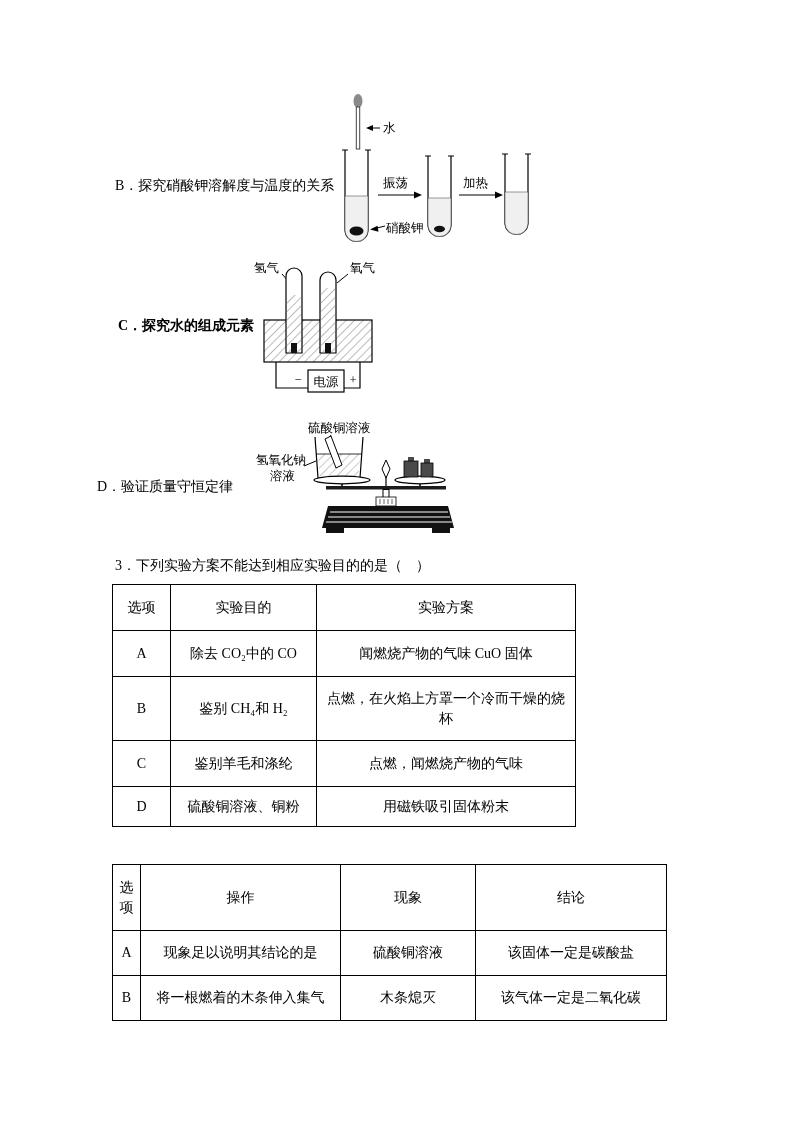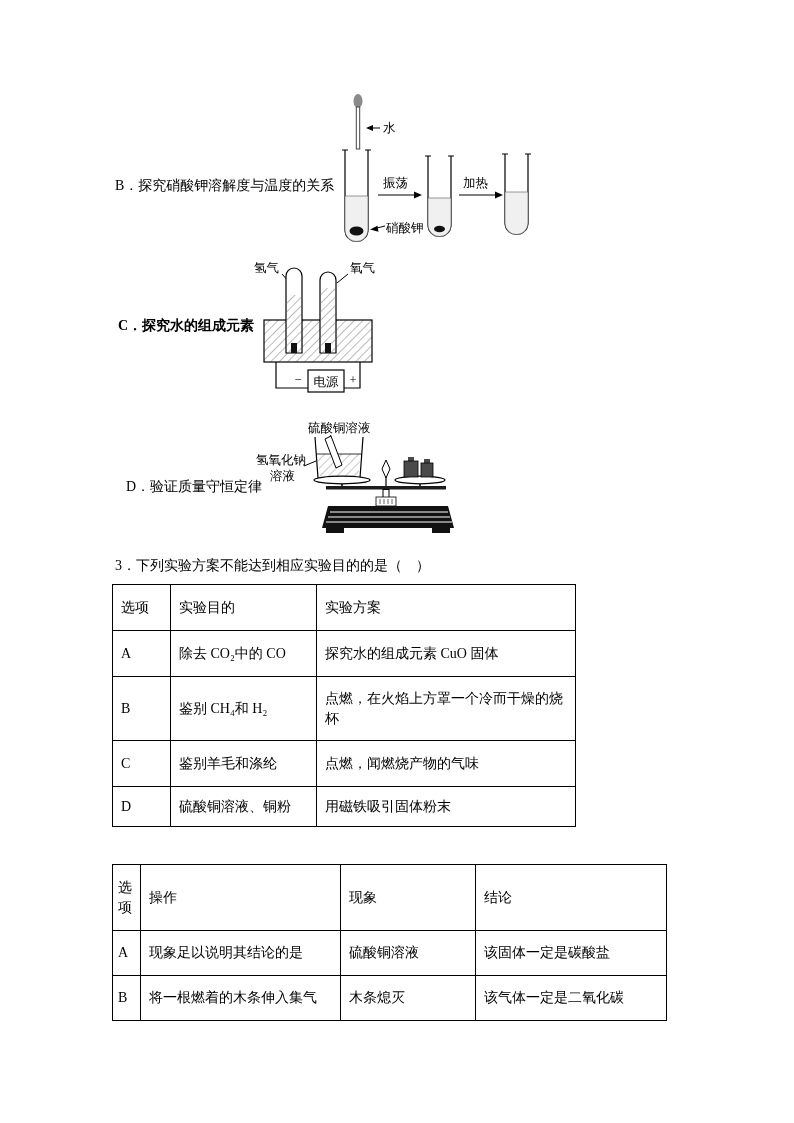--- a/index.html
+++ b/index.html
@@ -2,21 +2,21 @@
 <html><head>
 <meta charset="utf-8">
 <style>
   * { margin:0; padding:0; box-sizing:border-box; }
   html,body { background:#fff; }
   body { font-family:"Liberation Serif","DejaVu Serif",serif; color:#000; }
   .page { position:relative; width:794px; height:1123px; background:#fff; overflow:hidden; margin:0 auto; }
   .abs { position:absolute; }
   .label { font-size:14px; white-space:nowrap; line-height:20px; }
   table { border-collapse:collapse; table-layout:fixed; font-size:14px; }
-  td { border:1px solid #000; vertical-align:middle; text-align:left; padding:4px 8px; line-height:20px; word-break:break-all; }
+  td { border:1px solid #000; vertical-align:middle; text-align:center; padding:4px 8px; line-height:20px; word-break:break-all; }
   td.opt { padding-left:8px; }
   .t2 td:first-child { padding:4px 5px; }
   svg text { font-family:"Liberation Serif","DejaVu Serif",serif; font-size:12.5px; fill:#000; }
   svg { overflow:visible; }
 </style>
 </head>
 <body>
 
 <div class="page">
 
@@ -98,21 +98,21 @@
 
     <path d="M30 112 V138 H62" fill="none" stroke="#000" stroke-width="1.2"></path>
     <path d="M114 112 V138 H98" fill="none" stroke="#000" stroke-width="1.2"></path>
 
     <rect x="62" y="120" width="36" height="22" fill="#fff" stroke="#000" stroke-width="1.2"></rect>
     <text x="80" y="136" text-anchor="middle">电源</text>
     <text x="52" y="134" text-anchor="middle">−</text>
     <text x="107" y="134" text-anchor="middle">+</text>
   </svg>
 
-  <div class="abs label" style="left:126px; top:477px;">D．验证质量守恒定律</div>
+  <div class="abs label" style="left:97px; top:477px;">D．验证质量守恒定律</div>
 
   <svg class="abs" style="left:252px; top:416px;" width="225" height="122" viewBox="0 0 225 122">
     <defs>
       <pattern id="hatchD" width="6" height="6" patternUnits="userSpaceOnUse" patternTransform="rotate(45)">
         <line x1="0" y1="0" x2="0" y2="6" stroke="#888" stroke-width="0.9"></line>
       </pattern>
     </defs>
 
     <text x="56" y="16">硫酸铜溶液</text>
     <line x1="79" y1="19" x2="72" y2="30" stroke="#000"></line>
@@ -173,21 +173,21 @@
       </colgroup>
     <tbody>
         <tr style="height:46px">
       <td class="opt">选项</td>
       <td>实验目的</td>
       <td>实验方案</td>
     </tr>
     <tr style="height:46px">
       <td class="opt">A</td>
       <td>除去 CO₂中的 CO</td>
-      <td>探究水的组成元素 CuO 固体</td>
+      <td>闻燃烧产物的气味 CuO 固体</td>
     </tr>
     <tr style="height:64px">
       <td class="opt">B</td>
       <td>鉴别 CH₄和 H₂</td>
       <td>点燃，在火焰上方罩一个冷而干燥的烧杯</td>
     </tr>
     <tr style="height:46px">
       <td class="opt">C</td>
       <td>鉴别羊毛和涤纶</td>
       <td>点燃，闻燃烧产物的气味</td>

